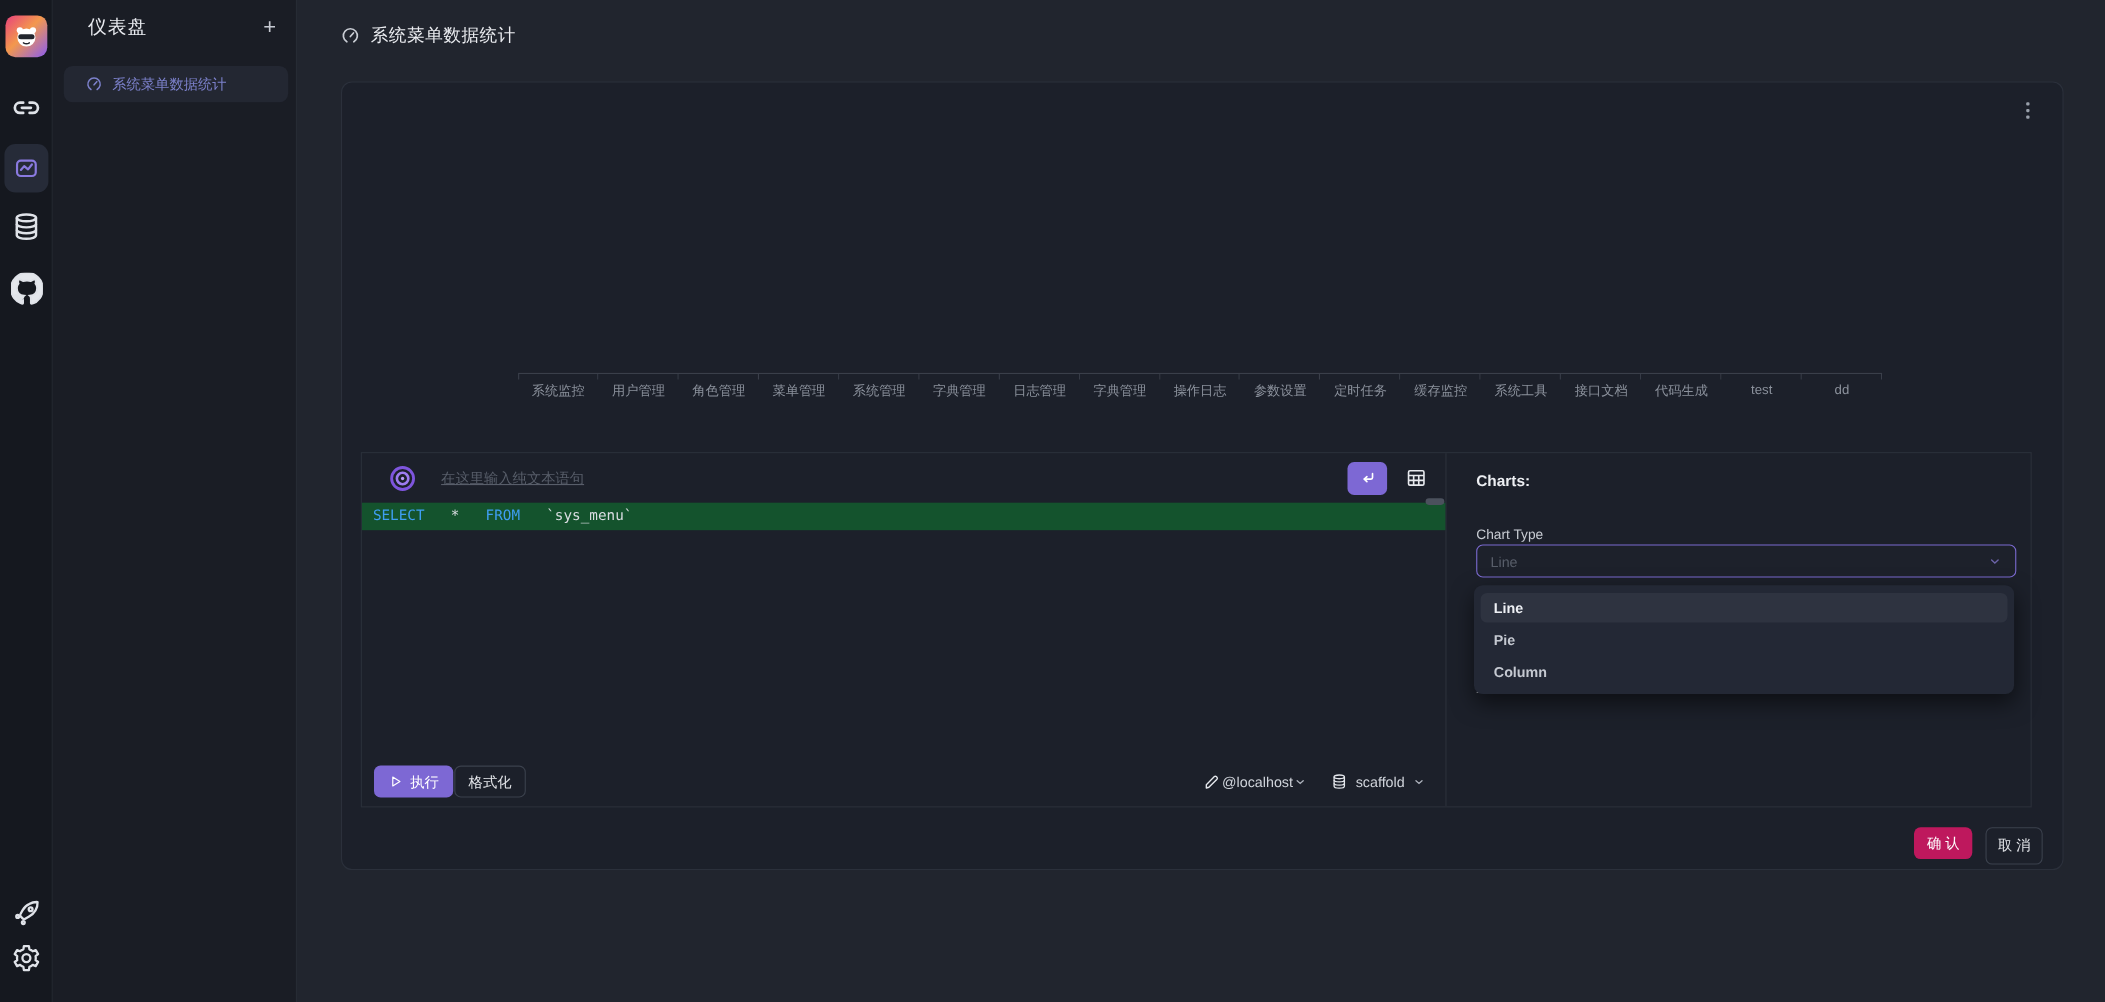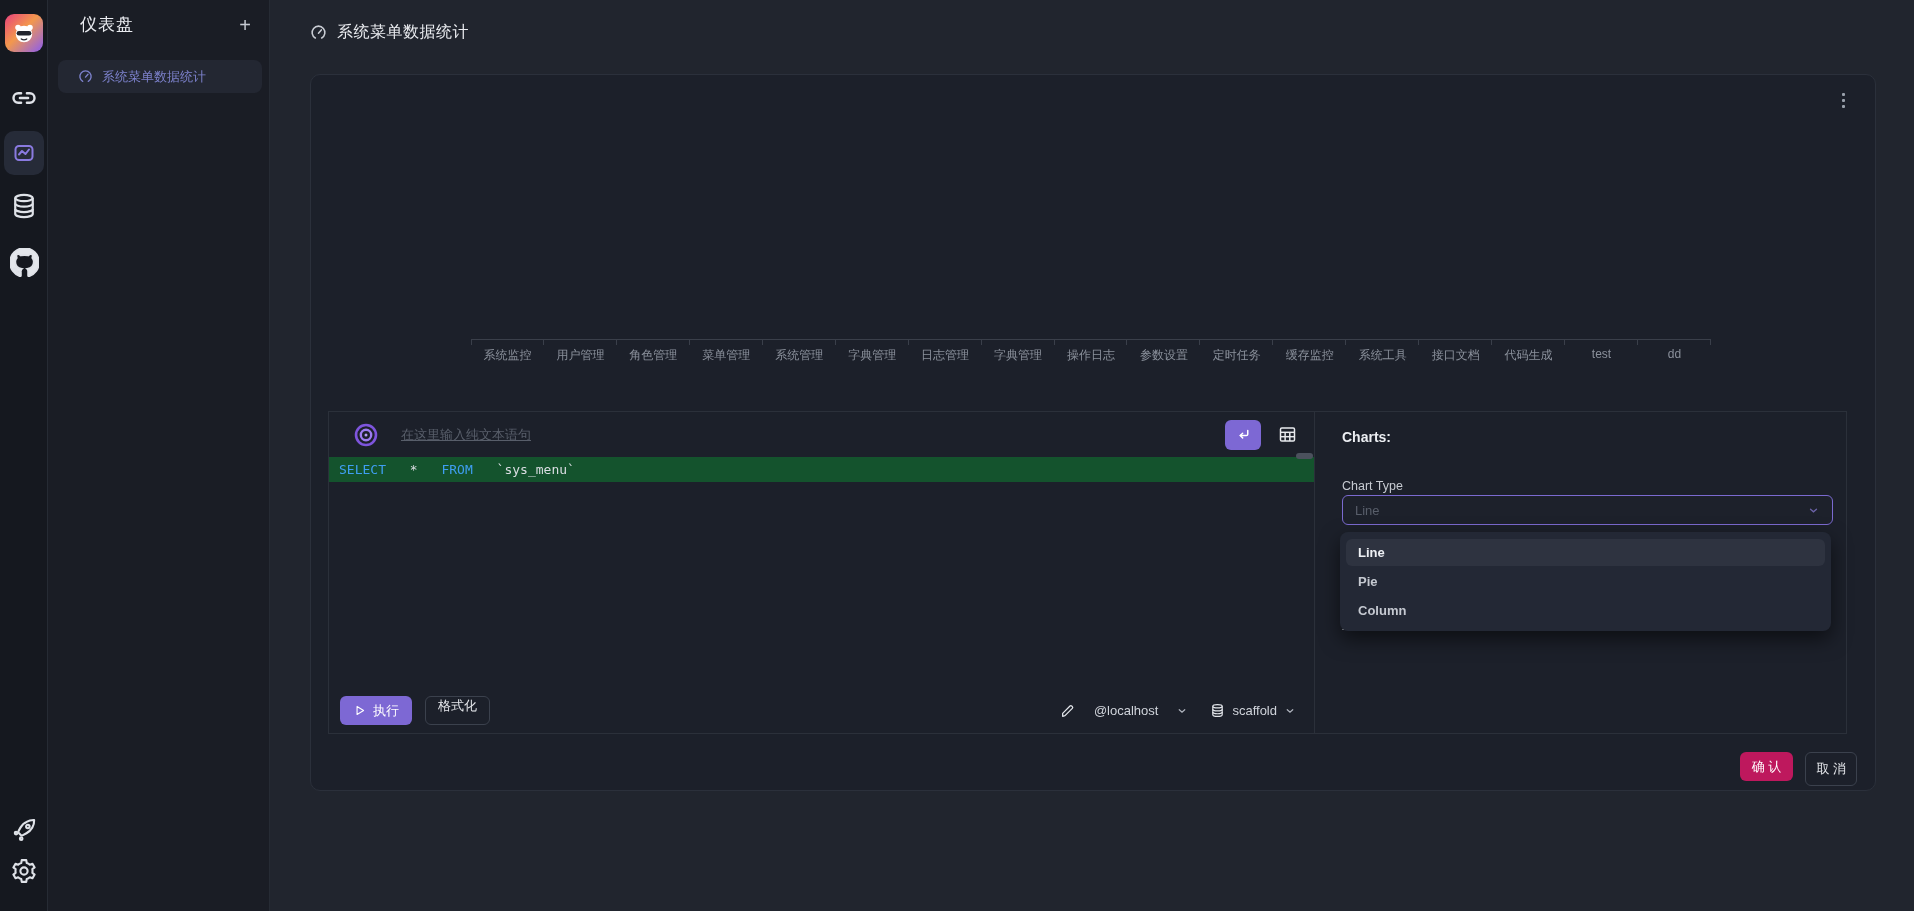--- a/index.html
+++ b/index.html
@@ -65,24 +65,24 @@
   .sql-line { height:25px; background:#14532d; display:flex; align-items:center;
     padding-left:10px; font-family:"DejaVu Sans Mono", monospace; font-size:13px; white-space:pre;gap:16px; }
   .tok-kw { color:#3f9ef2; }
   .tok-plain { color:#dadde2; }
   .scroll-thumb { position:absolute; right:1px; top:41px; width:17px; height:6px;
     border-radius:3px; background:#4b515d; cursor:pointer; }
   .editor-actions { position:absolute; left:11px; right:12px; bottom:8px;
     display:flex; align-items:center; }
   .btn-run { height:29px; padding:0 13px; border-radius:6px; background:#7d68d4; color:#fff;
     font-size:13px; display:flex; align-items:center; gap:7px; cursor:pointer; }
-  .btn-format { margin-left:13px; height:29px; padding:0 12px; border-radius:6px;
-    border:1px solid #3b414d; color:#e5e7eb; font-size:13px; display:flex; align-items:flex-start;
+  .btn-format { margin-left:1px; height:29px; padding:0 12px; border-radius:6px;
+    border:1px solid #3b414d; color:#e5e7eb; font-size:13px; display:flex; align-items:center;
     background:transparent; cursor:pointer; }
-  .conn-group { margin-left:auto; display:flex; align-items:center; gap:18px; color:#d0d4db;
+  .conn-group { margin-left:auto; display:flex; align-items:center; gap:1px; color:#d0d4db;
     font-size:13px; cursor:pointer; }
   .db-group { margin-left:22px; display:flex; align-items:center; gap:7px; color:#d0d4db;
     font-size:13px; cursor:pointer; margin-right:6px; }
   .chev { display:flex; }
 
   
   .chartspanel { position:relative; flex:1; }
   .charts-title { position:absolute; left:27px; top:17px; color:#eceef2; font-size:14px; font-weight:bold; }
   .field-label { position:absolute; left:27px; color:#c7cbd2; font-size:12.5px; }
   .lbl-type { top:67px; }

